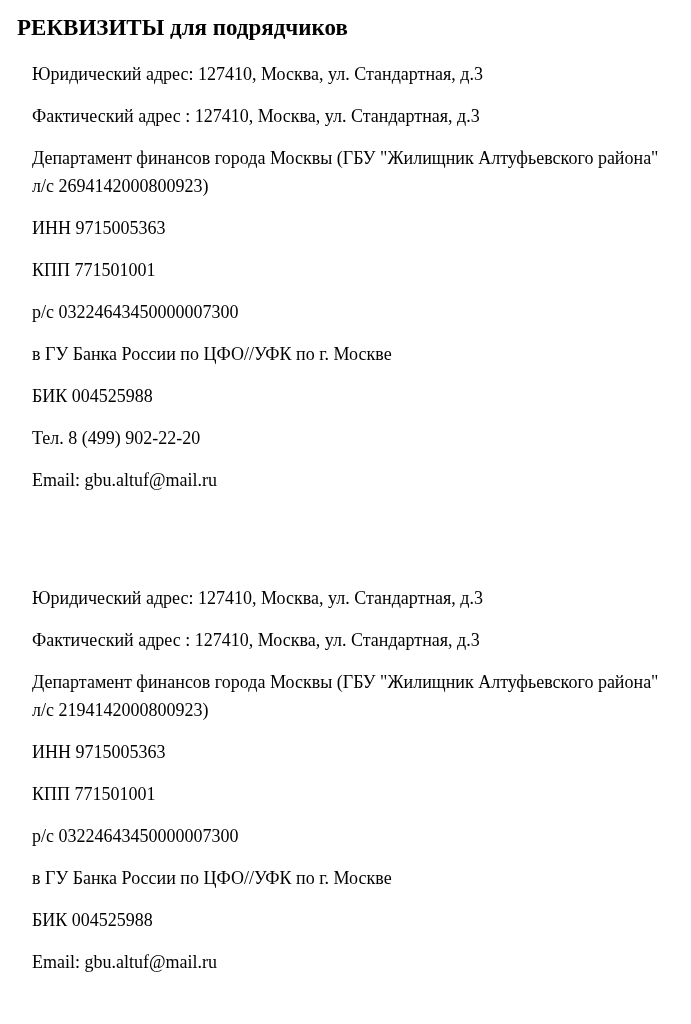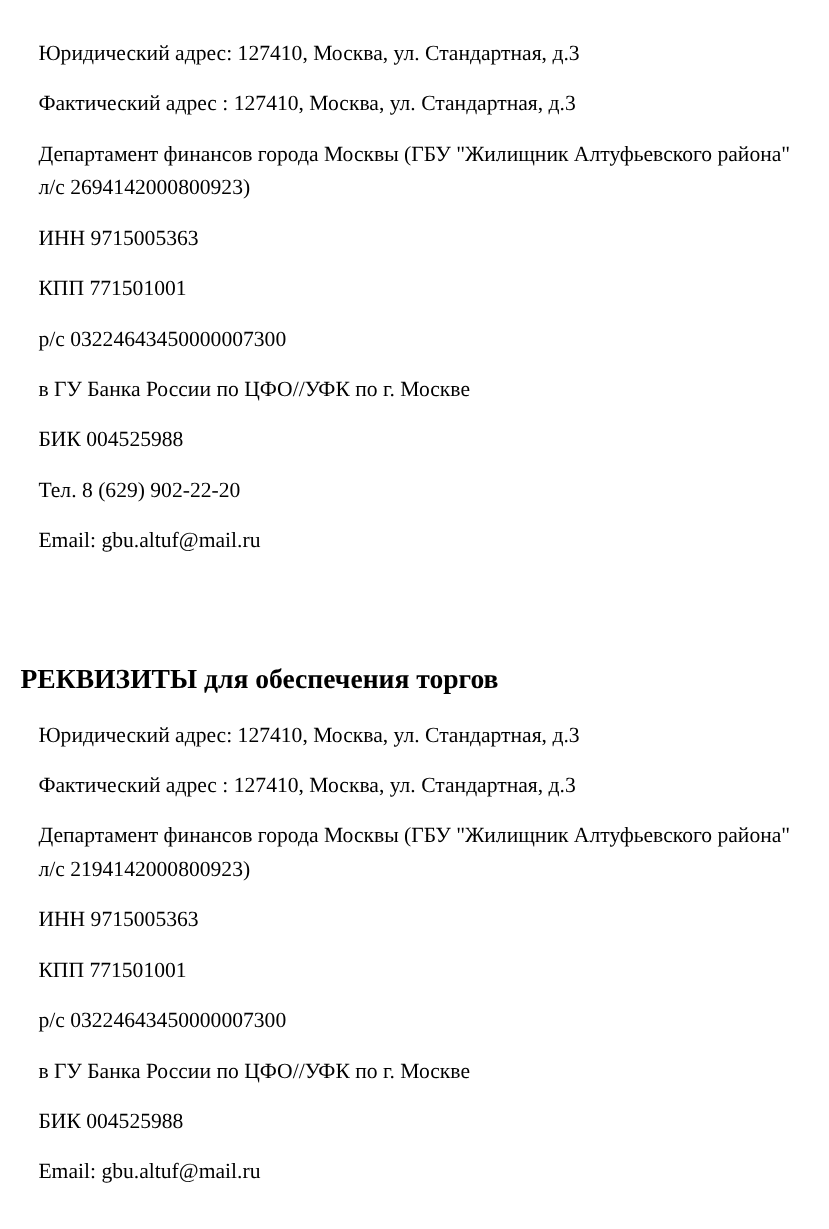--- a/index.html
+++ b/index.html
@@ -31,34 +31,34 @@
   .section + .section {
     margin-top: 90px;
   }
 </style>
 </head>
 <body>
 
 <div class="page">
 
   <section class="section">
+    <h2 class="section-title">РЕКВИЗИТЫ для подрядчиков</h2>
     <p class="req-line">Юридический адрес: 127410, Москва, ул. Стандартная, д.3</p>
     <p class="req-line">Фактический адрес : 127410, Москва, ул. Стандартная, д.3</p>
     <p class="req-line">Департамент финансов города Москвы (ГБУ "Жилищник Алтуфьевского района" л/с 2694142000800923)</p>
     <p class="req-line">ИНН 9715005363</p>
     <p class="req-line">КПП 771501001</p>
     <p class="req-line">р/с 03224643450000007300</p>
     <p class="req-line">в ГУ Банка России по ЦФО//УФК по г. Москве</p>
     <p class="req-line">БИК 004525988</p>
-    <p class="req-line">Тел. 8 (629) 902-22-20</p>
+    <p class="req-line">Тел. 8 (499) 902-22-20</p>
     <p class="req-line">Email: gbu.altuf@mail.ru</p>
   </section>
 
   <section class="section">
-    <h2 class="section-title">РЕКВИЗИТЫ для обеспечения торгов</h2>
     <p class="req-line">Юридический адрес: 127410, Москва, ул. Стандартная, д.3</p>
     <p class="req-line">Фактический адрес : 127410, Москва, ул. Стандартная, д.3</p>
     <p class="req-line">Департамент финансов города Москвы (ГБУ "Жилищник Алтуфьевского района" л/с 2194142000800923)</p>
     <p class="req-line">ИНН 9715005363</p>
     <p class="req-line">КПП 771501001</p>
     <p class="req-line">р/с 03224643450000007300</p>
     <p class="req-line">в ГУ Банка России по ЦФО//УФК по г. Москве</p>
     <p class="req-line">БИК 004525988</p>
     <p class="req-line">Email: gbu.altuf@mail.ru</p>
   </section>

